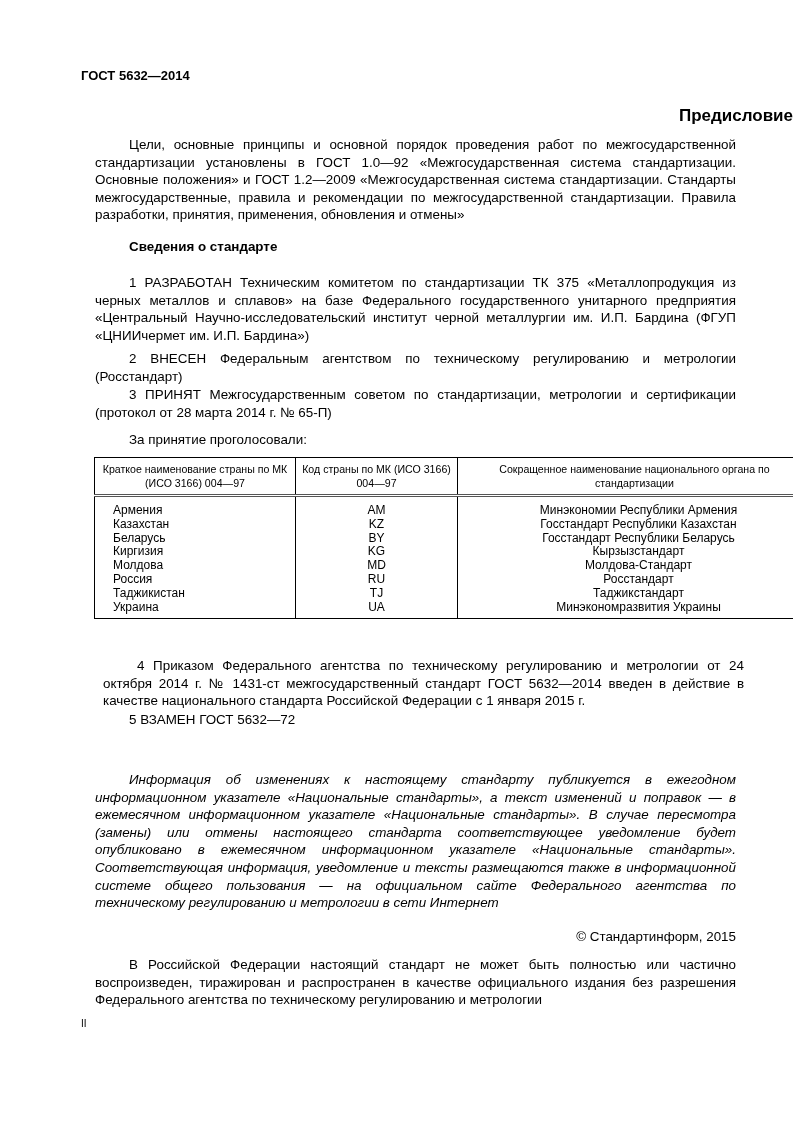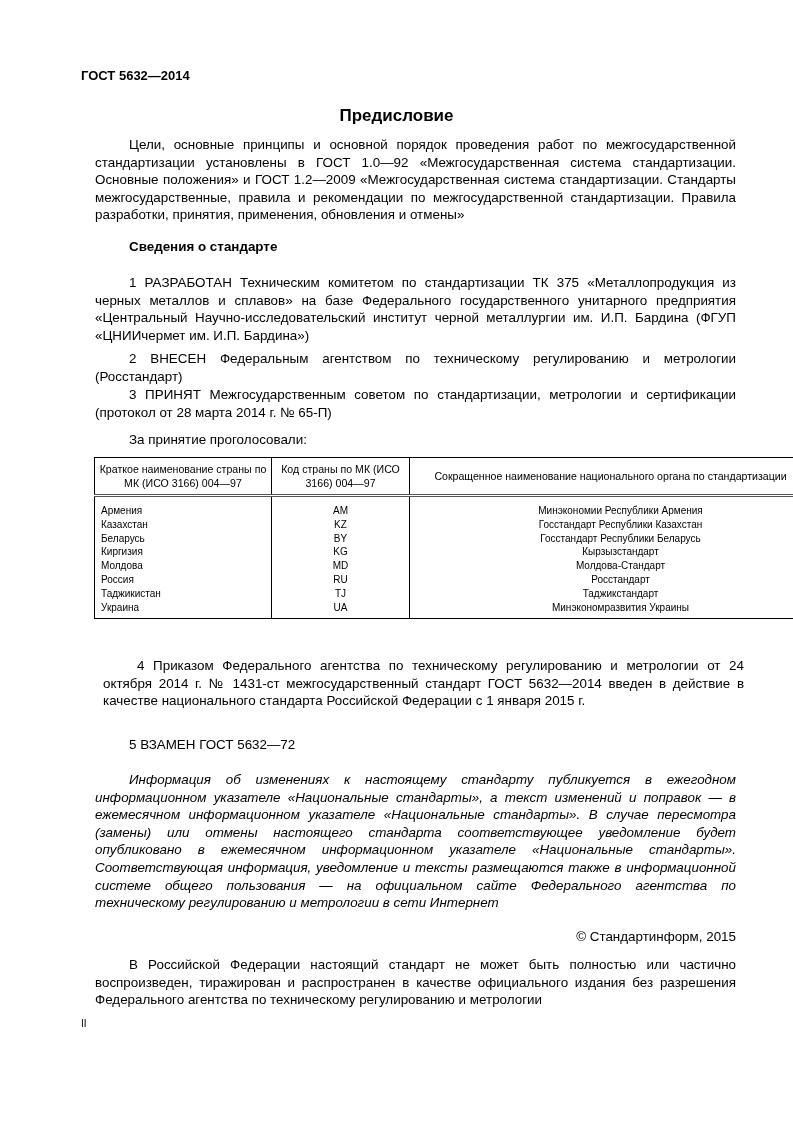--- a/index.html
+++ b/index.html
@@ -1,31 +1,31 @@
 <!DOCTYPE html>
 <html><head>
 <meta charset="utf-8">
 <style>
   html, body { margin:0; padding:0; background:#ffffff; }
   body { width:793px; height:1122px; position:relative; overflow:hidden;
          font-family:"Liberation Sans", sans-serif; color:#000; }
   .abs { position:absolute; }
   .doc-id { left:81px; top:68px; font-size:13px; font-weight:bold; }
-  .title { left:0; width:793px; top:106px; text-align:center; font-size:17px; font-weight:bold; }
+  .title { left:0; width:793px; top:106px; text-align:right; font-size:17px; font-weight:bold; }
   .para { position:absolute; left:95px; width:641px; font-size:13.4px; line-height:17.6px;
           text-align:justify; }
   .para .ind { display:inline-block; width:34px; }
   .subhead { position:absolute; left:129px; font-size:13.4px; font-weight:bold; }
   .plain { position:absolute; left:129px; font-size:13.4px; }
   .italic { font-style:italic; }
   table.vote { position:absolute; left:94px; top:457px; width:718px; border-collapse:collapse;
                font-size:12px; }
   table.vote th { font-weight:normal; font-size:10.6px; line-height:13.5px; padding:5px 4px 4px 4px;
                   border-bottom:3px double #555; vertical-align:middle; }
-  table.vote td { padding:0 6px; line-height:13.8px; font-size:10px; vertical-align:top; }
+  table.vote td { padding:0 18px; line-height:13.8px; font-size:12px; vertical-align:top; }
   table.vote { border:1.2px solid #000; }
   table.vote .c1 { width:164px; border-right:1.2px solid #000; text-align:left; }
   table.vote .c2 { width:125px; border-right:1.2px solid #000; text-align:center; }
   table.vote .c3 { text-align:center; padding-left:26px; }
   table.vote th.c1, table.vote th.c2, table.vote th.c3 { text-align:center; padding-left:4px; }
   table.vote tr.first td { padding-top:7px; }
   table.vote tr.last td { padding-bottom:4px; }
   .copyright { position:absolute; right:57px; top:929px; font-size:13.4px; }
   .page-num { position:absolute; left:81px; top:1018px; font-size:10px; }
 </style>
@@ -91,21 +91,21 @@
       </tr>
       <tr class=" last">
         <td class="c1">Украина</td>
         <td class="c2">UA</td>
         <td class="c3">Минэкономразвития Украины</td>
       </tr>
     </tbody>
 </table>
 
 <div class="para" style="top:657px;margin-left:8px;"><span class="ind"></span><span>4 Приказом Федерального агентства по техническому регулированию и метрологии от 24 октября 2014 г. № 1431-ст межгосударственный стандарт ГОСТ 5632—2014 введен в действие в качестве национального стандарта Российской Федерации с 1 января 2015 г.</span></div>
-<div class="para" style="top:711px;margin-top:25px;"><span class="ind"></span><span>5 ВЗАМЕН ГОСТ 5632—72</span></div>
+<div class="para" style="top:711px;"><span class="ind"></span><span>5 ВЗАМЕН ГОСТ 5632—72</span></div>
 
 <div class="para italic" style="top:771px;"><span class="ind"></span><span>Информация об изменениях к настоящему стандарту публикуется в ежегодном информационном указателе «Национальные стандарты», а текст изменений и поправок — в ежемесячном информационном указателе «Национальные стандарты». В случае пересмотра (замены) или отмены настоящего стандарта соответствующее уведомление будет опубликовано в ежемесячном информационном указателе «Национальные стандарты». Соответствующая информация, уведомление и тексты размещаются также в информационной системе общего пользования — на официальном сайте Федерального агентства по техническому регулированию и метрологии в сети Интернет</span></div>
 
 <div class="copyright">© Стандартинформ, 2015</div>
 
 <div class="para" style="top:956px;"><span class="ind"></span><span>В Российской Федерации настоящий стандарт не может быть полностью или частично воспроизведен, тиражирован и распространен в качестве официального издания без разрешения Федерального агентства по техническому регулированию и метрологии</span></div>
 
 <div class="page-num">II</div>
 
 </body></html>

